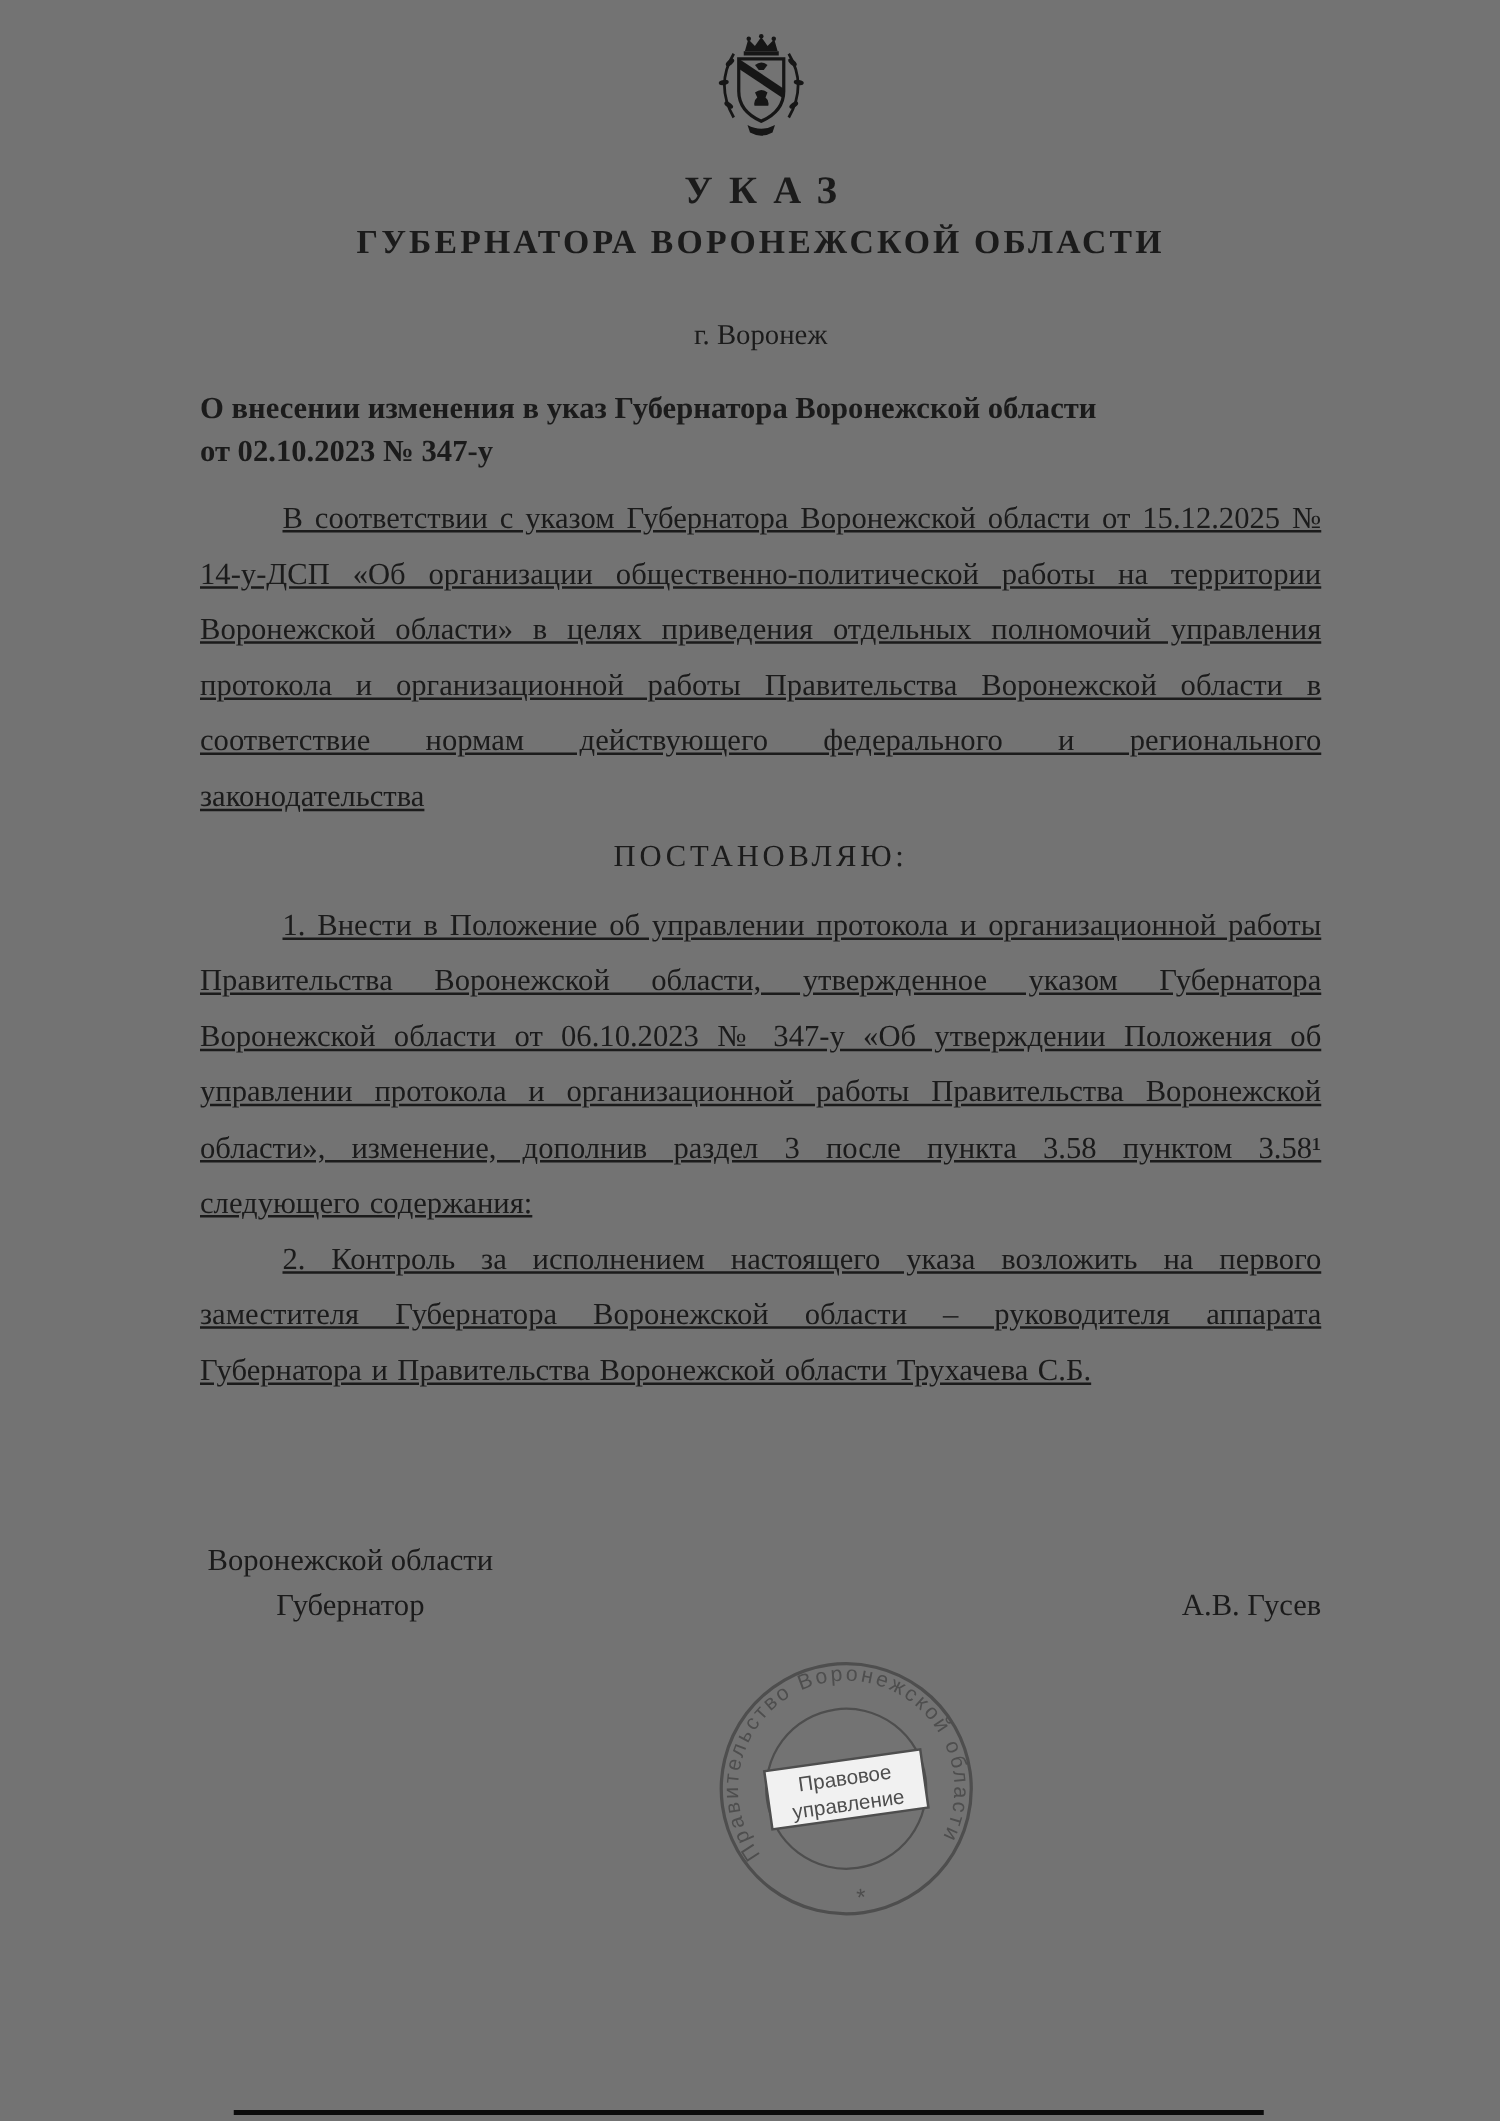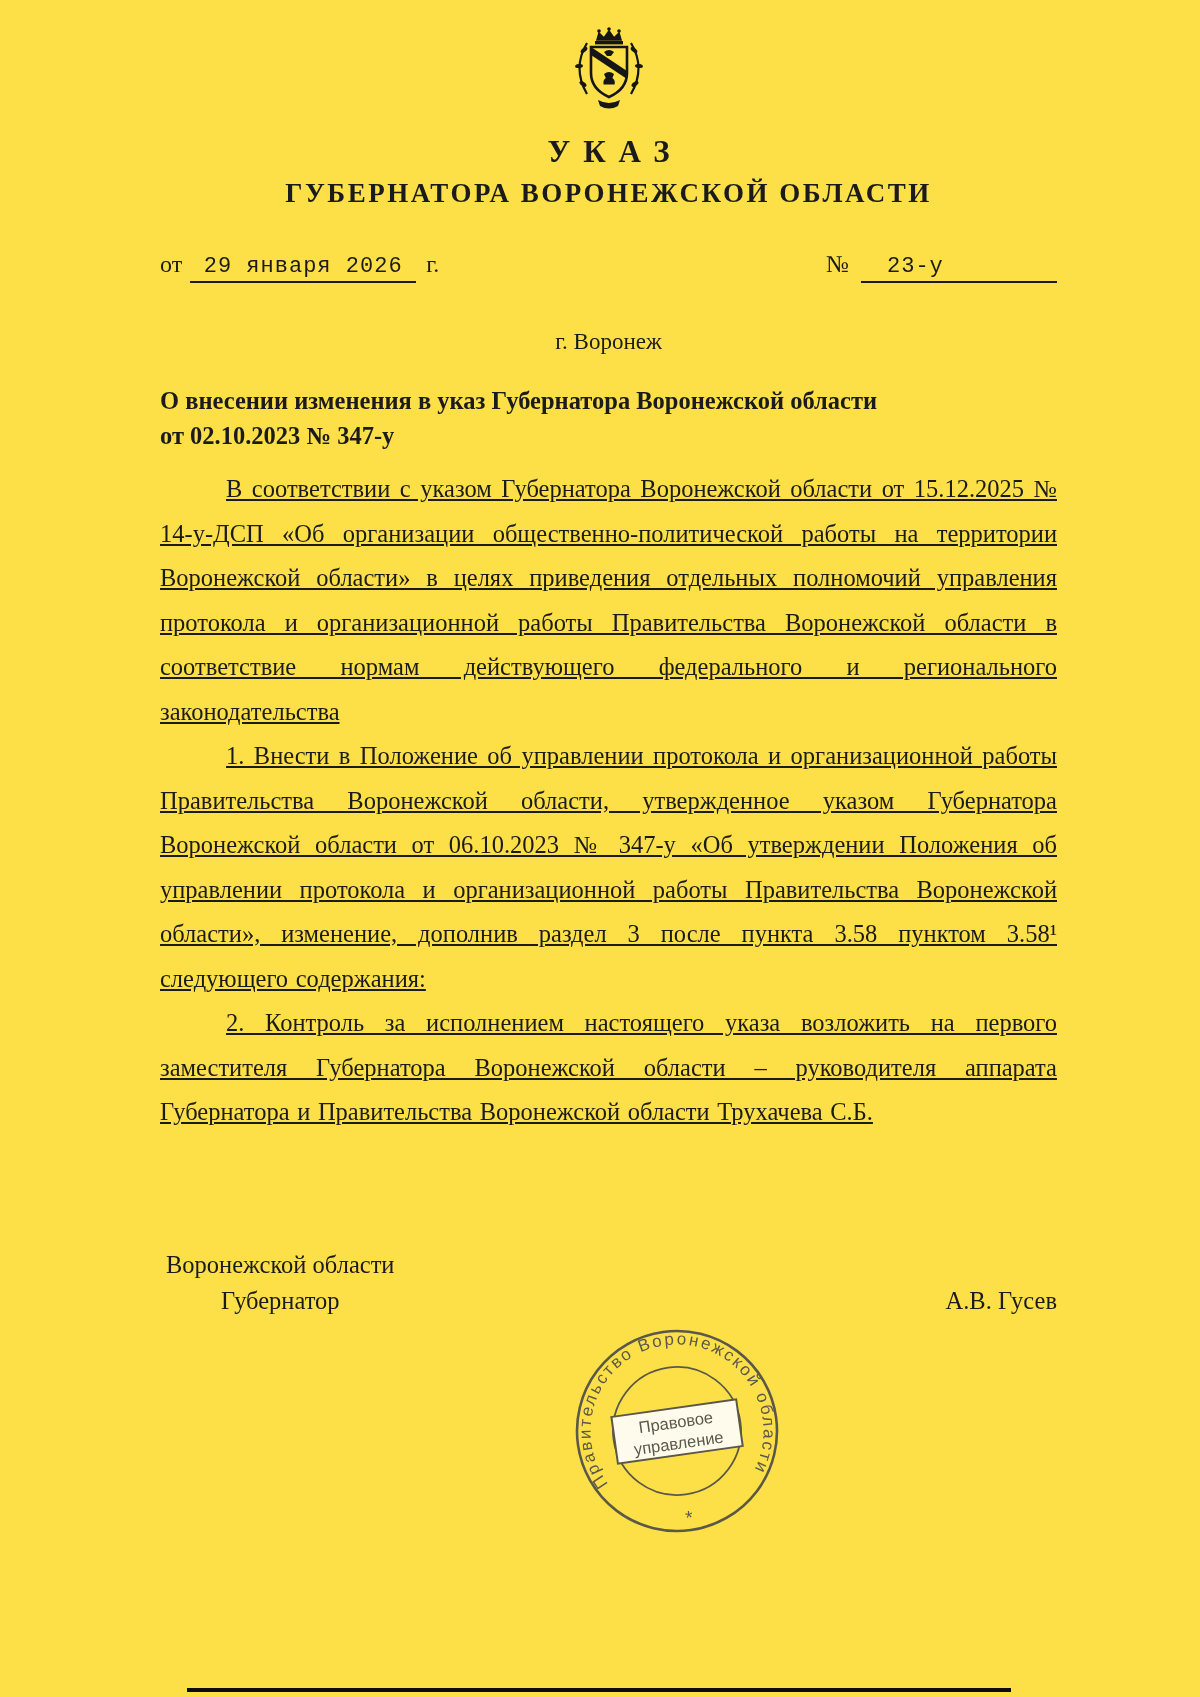--- a/index.html
+++ b/index.html
@@ -1,21 +1,21 @@
 <!DOCTYPE html>
 <html><head>
 <meta charset="utf-8">
 <style>
   html, body { margin: 0; padding: 0; background: #e8e8e8; }
   .page {
     position: relative;
     width: 1200px;
     height: 1697px;
     margin: 0 auto;
-    background: #fde047;
+    background: #737373;
     font-family: "Liberation Serif", serif;
     color: #1b1b1b;
     overflow: hidden;
   }
   .content {
     padding: 26px 143px 0 160px;
   }
 
   
   .emblem-wrap { text-align: center; height: 92px; }
@@ -165,38 +165,31 @@
           <ellipse cx="75" cy="58" rx="4" ry="2" transform="rotate(-35 75 58)" stroke="none"></ellipse>
 
           <path d="M38 74 Q49 80 60 74 L58 80 Q49 85 40 80 Z" stroke="none"></path>
         </g>
       </svg>
     </div>
 
     <div class="doc-type">УКАЗ</div>
     <div class="authority">ГУБЕРНАТОРА ВОРОНЕЖСКОЙ ОБЛАСТИ</div>
 
-    <div class="date-row">
-      <div>
-        <span>от</span><span class="blank date-blank"><span class="typed">29 января 2026</span></span><span>г.</span>
-      </div>
-      <div>
-        <span>№</span><span class="blank num-blank"><span class="typed">23-у</span></span>
-      </div>
-    </div>
 
     <div class="city">г. Воронеж</div>
 
     <div class="doc-title">
       <span style="display:block">О внесении изменения в указ Губернатора Воронежской области</span>
       <span style="display:block">от 02.10.2023 № 347-у</span>
     </div>
 
     <div class="para preamble">В соответствии с указом Губернатора Воронежской области от 15.12.2025 № 14-у-ДСП «Об организации общественно-политической работы на территории Воронежской области» в целях приведения отдельных полномочий управления протокола и организационной работы Правительства Воронежской области в соответствие нормам действующего федерального и регионального законодательства</div>
 
+    <div class="resolution">ПОСТАНОВЛЯЮ:</div>
 
     <div class="para">1. Внести в Положение об управлении протокола и организационной работы Правительства Воронежской области, утвержденное указом Губернатора Воронежской области от 06.10.2023 № 347-у «Об утверждении Положения об управлении протокола и организационной работы Правительства Воронежской области», изменение, дополнив раздел 3 после пункта 3.58 пунктом 3.58¹ следующего содержания:</div>
     <div class="para">2. Контроль за исполнением настоящего указа возложить на первого заместителя Губернатора Воронежской области – руководителя аппарата Губернатора и Правительства Воронежской области Трухачева С.Б.</div>
 
     <div class="sig-row">
       <div class="sig-left">
         <span style="display:block">Воронежской области</span>
         <span style="display:block">Губернатор</span>
       </div>
       <div>А.В. Гусев</div>

